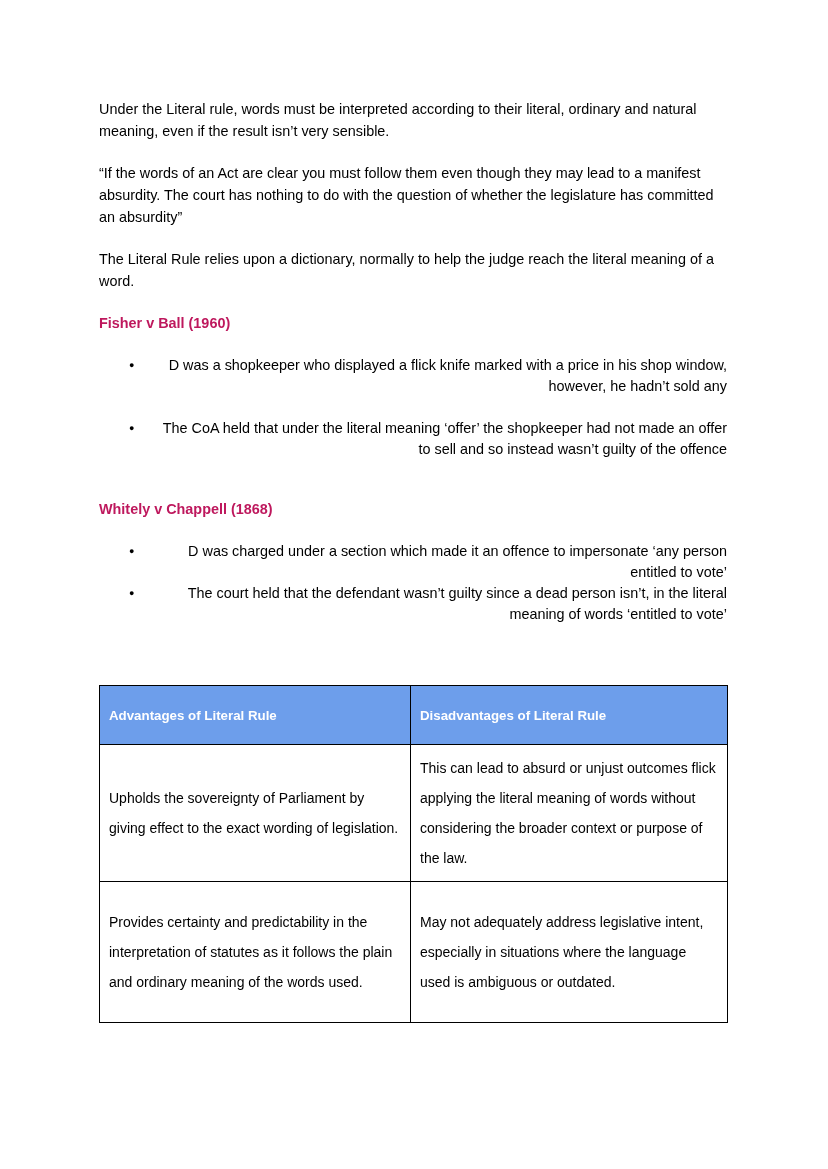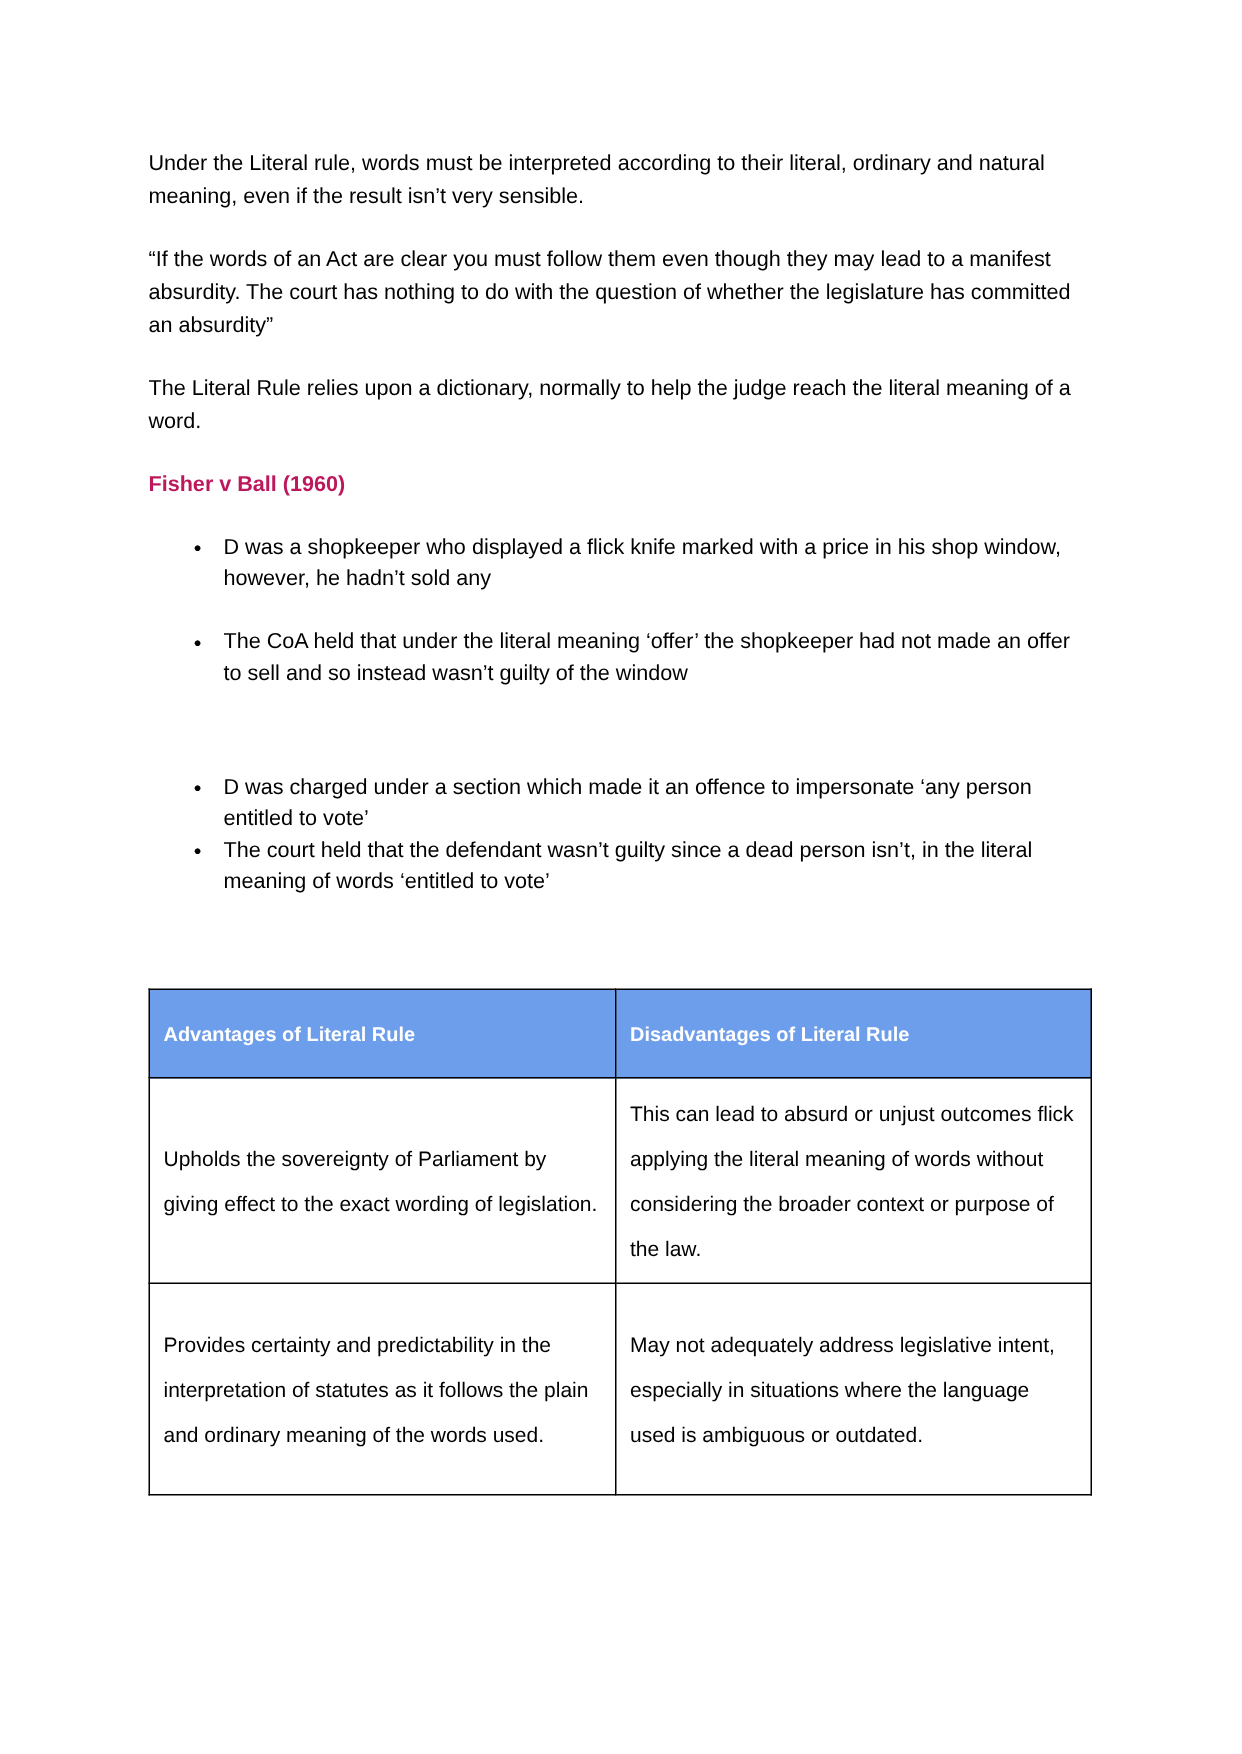--- a/index.html
+++ b/index.html
@@ -46,20 +46,21 @@
     line-height: 22px;
     font-weight: bold;
     text-underline-offset: 2px;
     color: #be185d;
   }
 
   ul.bullets {
     list-style: none;
     margin: 0;
     padding: 0;
+    text-align: right;
   }
   ul.bullets li {
     position: relative;
     margin: 0 0 0 30px;
     padding: 0 0 0 20px;
     font-size: 14.4px;
     line-height: 21px;
     color: #000000;
   }
   ul.bullets li.gap-before {
@@ -123,25 +124,26 @@
     <p class="para">“If the words of an Act are clear you must follow them even though they may lead to a manifest absurdity. The court has nothing to do with the question of whether the legislature has committed an absurdity”</p>
 
     <p class="para">The Literal Rule relies upon a dictionary, normally to help the judge reach the literal meaning of a word.</p>
 
     <h3 class="case-heading">Fisher v Ball (1960)</h3>
 
     <div class="spacer-sm"></div>
 
     <ul class="bullets">
       <li>D was a shopkeeper who displayed a flick knife marked with a price in his shop window, however, he hadn’t sold any</li>
-      <li class="gap-before">The CoA held that under the literal meaning ‘offer’ the shopkeeper had not made an offer to sell and so instead wasn’t guilty of the window</li>
+      <li class="gap-before">The CoA held that under the literal meaning ‘offer’ the shopkeeper had not made an offer to sell and so instead wasn’t guilty of the offence</li>
     </ul>
 
     <div class="spacer-lg"></div>
 
+    <h3 class="case-heading">Whitely v Chappell (1868)</h3>
 
     <div class="spacer-sm"></div>
 
     <ul class="bullets">
       <li>D was charged under a section which made it an offence to impersonate ‘any person entitled to vote’</li>
       <li>The court held that the defendant wasn’t guilty since a dead person isn’t, in the literal meaning of words ‘entitled to vote’</li>
     </ul>
 
     <div class="spacer-lg"></div>
     <div class="spacer-md"></div>

